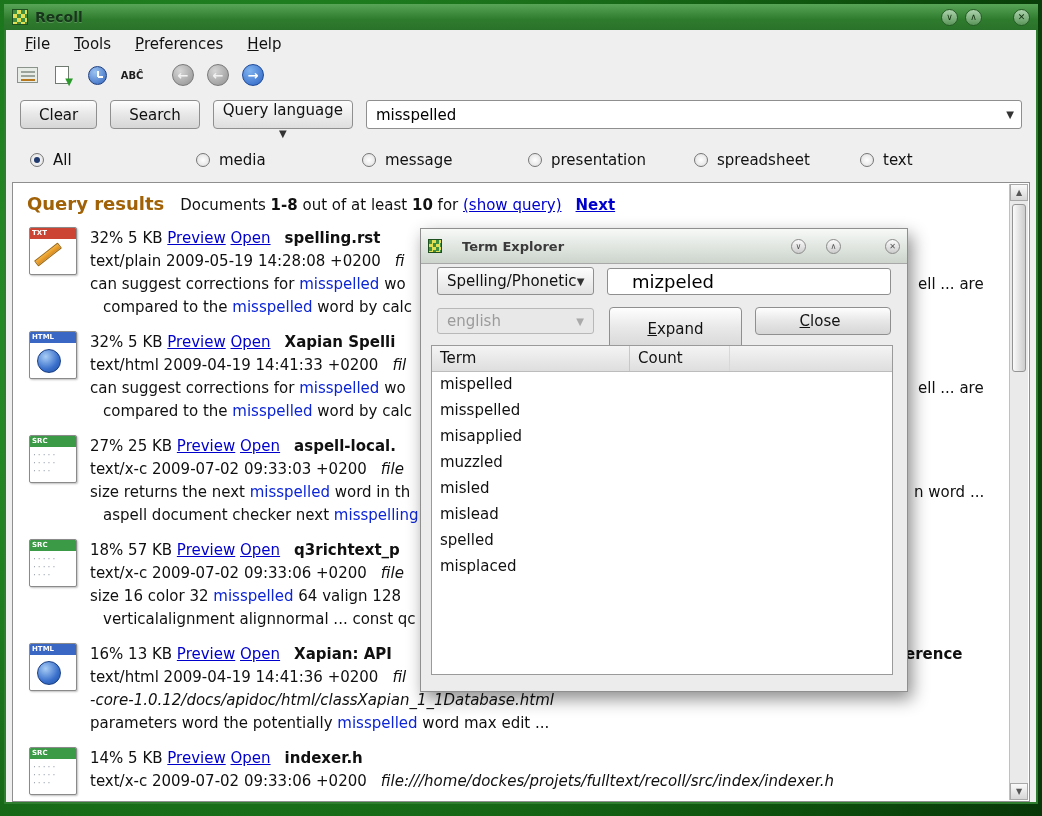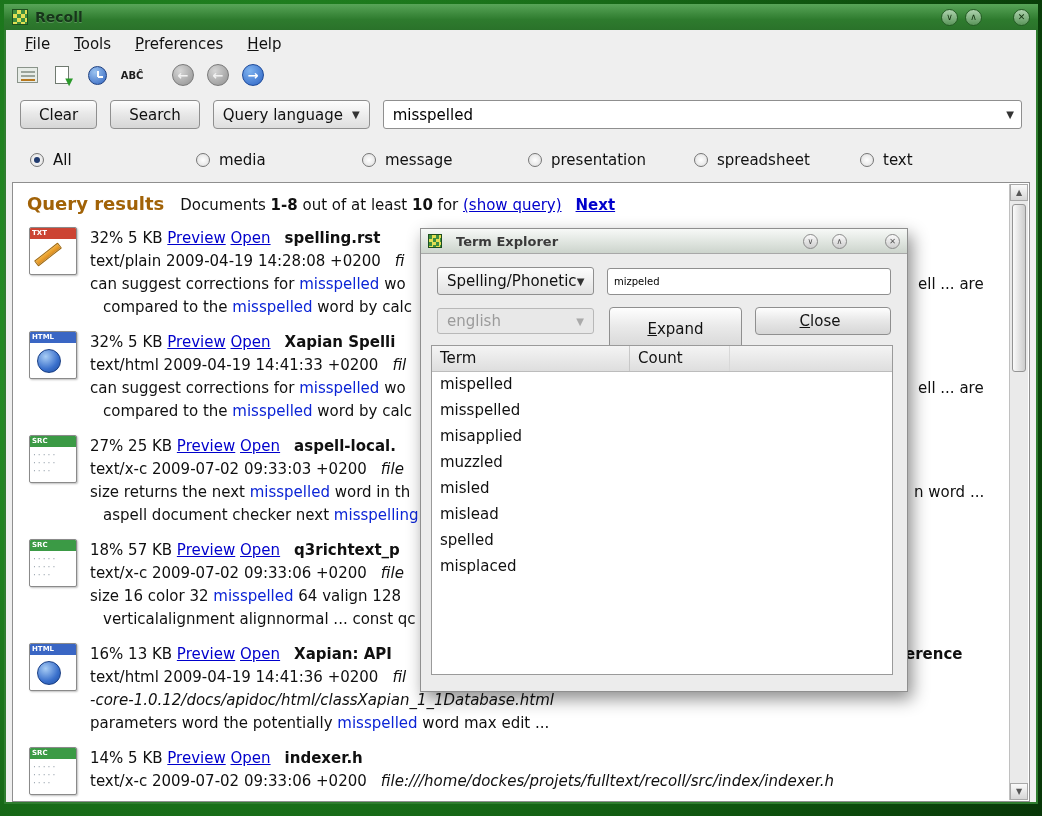--- a/index.html
+++ b/index.html
@@ -50,21 +50,21 @@
   .ic-nav.gray { background:radial-gradient(circle at 35% 30%,#d6d6d6,#8f8f8f); border:1px solid #7a7a7a; color:#f2f2f2; }
   .ic-nav.blue { background:radial-gradient(circle at 35% 30%,#7fb3ef,#2b62c4); border:1px solid #1d4a9a; }
   
   .searchrow { position:absolute; left:20px; top:98px; right:20px; height:33px;
     display:flex; gap:13px; align-items:center; }
   .btn { height:29px; padding:0 18px; font-size:15px; color:#111;
     background:linear-gradient(#fefefe,#e9e9e9 45%,#d6d6d6);
     border:1px solid #8f8f8f; border-radius:4px;
     font-family:"DejaVu Sans","Liberation Sans",sans-serif; }
   .combo { height:29px; background:linear-gradient(#fdfdfd,#dedede); border:1px solid #8f8f8f;
-    border-radius:4px; display:flex; align-items:center; padding:0 9px; gap:9px; font-size:15px; color:#111; }
+    border-radius:4px; display:flex; align-items:center; padding:0 9px; gap:9px; font-size:15px; color:#111;flex-direction:column; }
   .combo .arrow { font-size:10px; color:#333; }
   .searchcombo { flex:1; position:relative; height:29px; }
   .sinput { width:100%; height:29px; background:#fff; border:1px solid #8f8f8f; border-radius:3px;
     font-size:15px; padding:0 26px 0 9px;
     font-family:"DejaVu Sans","Liberation Sans",sans-serif; }
   .searchcombo .arrow { position:absolute; right:8px; top:9px; font-size:10px; color:#333; }
   
   .filterrow { position:absolute; left:30px; top:144px; right:16px; height:32px;
     display:flex; align-items:center; }
   .radio-wrap { width:166px; display:flex; align-items:center; gap:9px; font-size:15px; color:#111; }
@@ -103,37 +103,37 @@
   .scrollbar { position:absolute; top:1px; right:1px; bottom:1px; width:19px;
     background:#eaeaea; border-left:1px solid #c0c0c0; }
   .sb-btn { height:17px; display:flex; align-items:center; justify-content:center;
     font-size:8px; color:#555; background:linear-gradient(#fafafa,#d6d6d6); border:1px solid #a8a8a8; }
   .sb-btn.down { position:absolute; bottom:0; left:0; right:0; }
   .sb-thumb { position:absolute; left:2px; right:2px; top:20px; height:168px;
     background:linear-gradient(90deg,#fbfbfb,#cccccc); border:1px solid #949494; border-radius:3px; }
   
   .dialog { position:absolute; left:420px; top:228px; width:488px; height:464px;
     background:#ececec; border:1px solid #8f8f8f; box-shadow:4px 7px 16px rgba(0,0,0,.45); z-index:20; }
-  .dtitle { position:absolute; left:0; top:0; right:0; height:25px;
+  .dtitle { position:absolute; left:0; top:0; right:0; height:35px;
     background:linear-gradient(#f7f9f7,#ccd4cc); border-bottom:1px solid #a8a8a8;
-    display:flex; align-items:center; gap:14px; padding:0 7px; }
+    display:flex; align-items:center; gap:20px; padding:0 7px; }
   .dtitle .checker { width:14px; height:14px; background-size:7px 7px; }
   .dttl { font-size:13px; font-weight:bold; color:#3a3a3a; flex:1; }
   .dwbtn { width:15px; height:15px; border-radius:50%; border:1px solid #8a8a8a;
     background:linear-gradient(#fbfbfb,#cdcdcd); color:#555; font-size:8px;
     display:flex; align-items:center; justify-content:center; flex:none; }
   .dwbtn.close { margin-left:24px; }
   .dcombo { position:absolute; display:flex; align-items:center; justify-content:space-between;
     padding:0 9px; background:linear-gradient(#fdfdfd,#e2e2e2); border:1px solid #8f8f8f;
     border-radius:3px; font-size:15px; color:#111; }
   #mode-combo { left:16px; top:38px; width:157px; height:28px; }
   #lang-combo { left:16px; top:79px; width:157px; height:26px; color:#9b9b9b;
     background:#e8e8e8; border-color:#b8b8b8; }
   .tinput { position:absolute; left:186px; top:39px; width:284px; height:27px; background:#fff;
-    border:1px solid #8f8f8f; border-radius:3px; font-size:10px; padding:0 6px;
+    border:1px solid #8f8f8f; border-radius:3px; font-size:18px; padding:0 24px;
     font-family:"DejaVu Sans","Liberation Sans",sans-serif; }
   #expand-btn { position:absolute; left:188px; top:78px; width:133px; height:44px; }
   #close-btn  { position:absolute; left:334px; top:78px; width:136px; height:28px;padding-left:12px; }
   .ttable { position:absolute; left:10px; top:116px; width:462px; height:330px;
     background:#fff; border:1px solid #9a9a9a; }
   .thead { display:flex; height:26px; background:linear-gradient(#f4f4f4,#dedede);
     border-bottom:1px solid #bcbcbc; font-size:15px; color:#111; }
   .hTerm { width:198px; padding:3px 0 0 8px; border-right:1px solid #c8c8c8; }
   .hCount { width:100px; padding:3px 0 0 8px; border-right:1px solid #d8d8d8; }
   .trow { display:flex; height:26px; font-size:15px; color:#111; }
@@ -235,21 +235,21 @@
     <div id="results-list">
         <div class="result">
           <div class="ficon">
             <div class="page">
               <div class="phead red">TXT</div>
               <div class="pencil"></div>
             </div>
           </div>
           <div class="rlines">
             <div class="rline"><span>32% 5 KB </span><span class="link">Preview</span><span> </span><span class="link">Open</span><span class="b ml">spelling.rst</span></div>
-            <div class="rline"><span>text/plain  2009-04-19 14:28:08 +0200</span><span class="i ml">fi</span></div>
+            <div class="rline"><span>text/plain  2009-05-19 14:28:08 +0200</span><span class="i ml">fi</span></div>
             <div class="rline"><span>can suggest corrections for </span><span class="hl">misspelled</span><span> wo</span><span class="frag" style="left: 828px;">ell ... are</span></div>
             <div class="rline ind"><span>compared to the </span><span class="hl">misspelled</span><span> word by calc</span></div>
           </div>
         </div>
         <div class="result">
           <div class="ficon">
             <div class="page">
               <div class="phead blue">HTML</div>
               <div class="globe"></div>
             </div>

